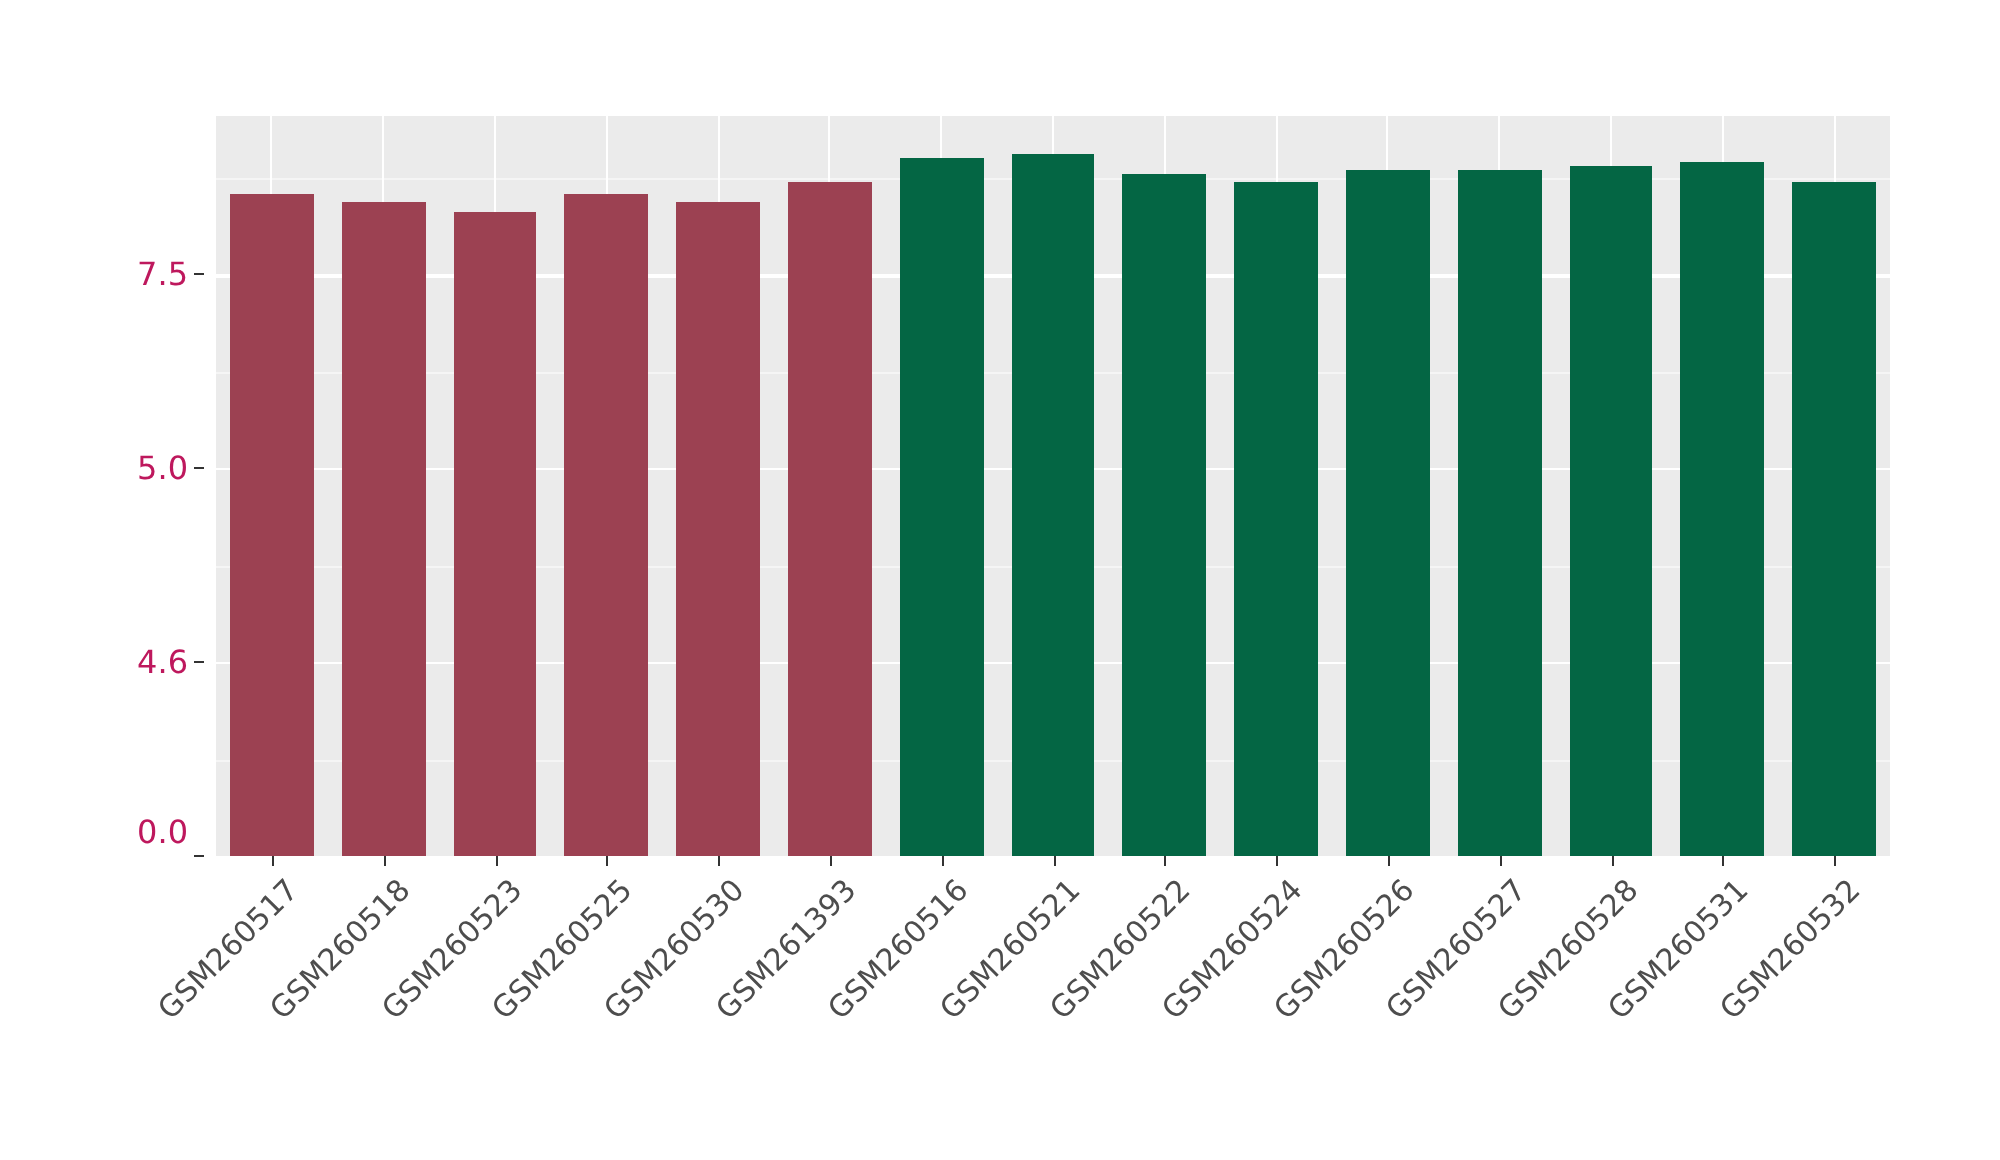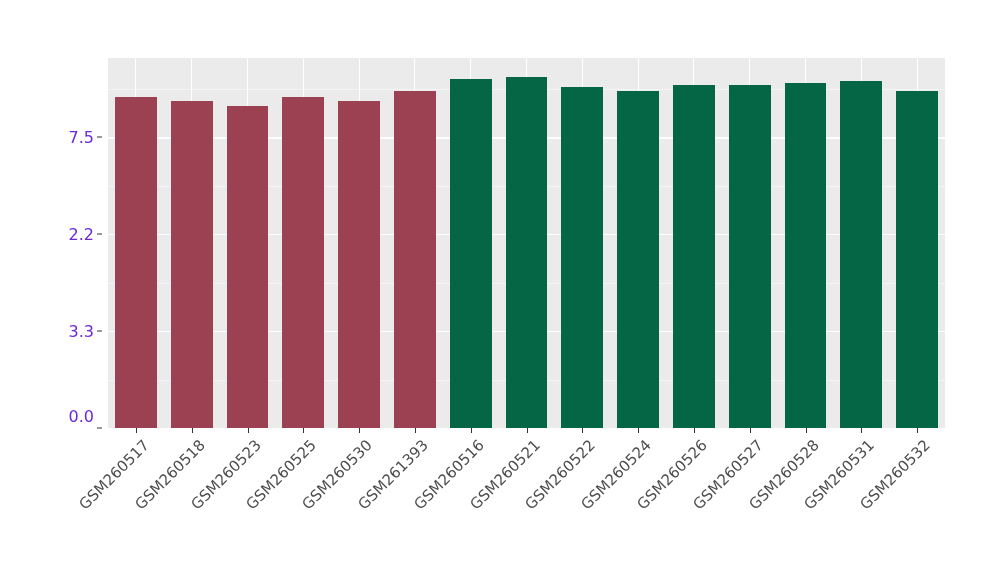--- a/index.html
+++ b/index.html
@@ -39,21 +39,21 @@
     left: 58px;
     top: 0px;
     width: 44px;
     height: 580px;
   }
   .y-tick-label {
     position: absolute;
     right: 8px;
     transform: translateY(-50%);
     font-size: 16px;
-    color: #6d28d9;
+    color: #be185d;
     white-space: nowrap;
     text-align: right;
   }
   .y-tick-mark {
     position: absolute;
     right: 0px;
     width: 5px;
     height: 1px;
     background: #333333;
     transform: translateY(-50%);
@@ -128,23 +128,23 @@
 
 <div id="chart-root">
 
   <div id="y-axis-title">
     
   </div>
 
   <div id="y-tick-labels">
       <div class="y-tick-label" style="top: 416px;">0.0</div>
       <div class="y-tick-mark" style="top: 428px;"></div>
-      <div class="y-tick-label" style="top: 331.141px;">3.3</div>
+      <div class="y-tick-label" style="top: 331.141px;">4.6</div>
       <div class="y-tick-mark" style="top: 331.141px;"></div>
-      <div class="y-tick-label" style="top: 234.283px;">2.2</div>
+      <div class="y-tick-label" style="top: 234.283px;">5.0</div>
       <div class="y-tick-mark" style="top: 234.283px;"></div>
       <div class="y-tick-label" style="top: 137.424px;">7.5</div>
       <div class="y-tick-mark" style="top: 137.424px;"></div>
     </div>
 
   <div id="panel">
     <div id="gridlines">
         <div class="gridline-minor" style="top: 321.571px;"></div>
         <div class="gridline-minor" style="top: 224.712px;"></div>
         <div class="gridline-minor" style="top: 127.853px;"></div>

